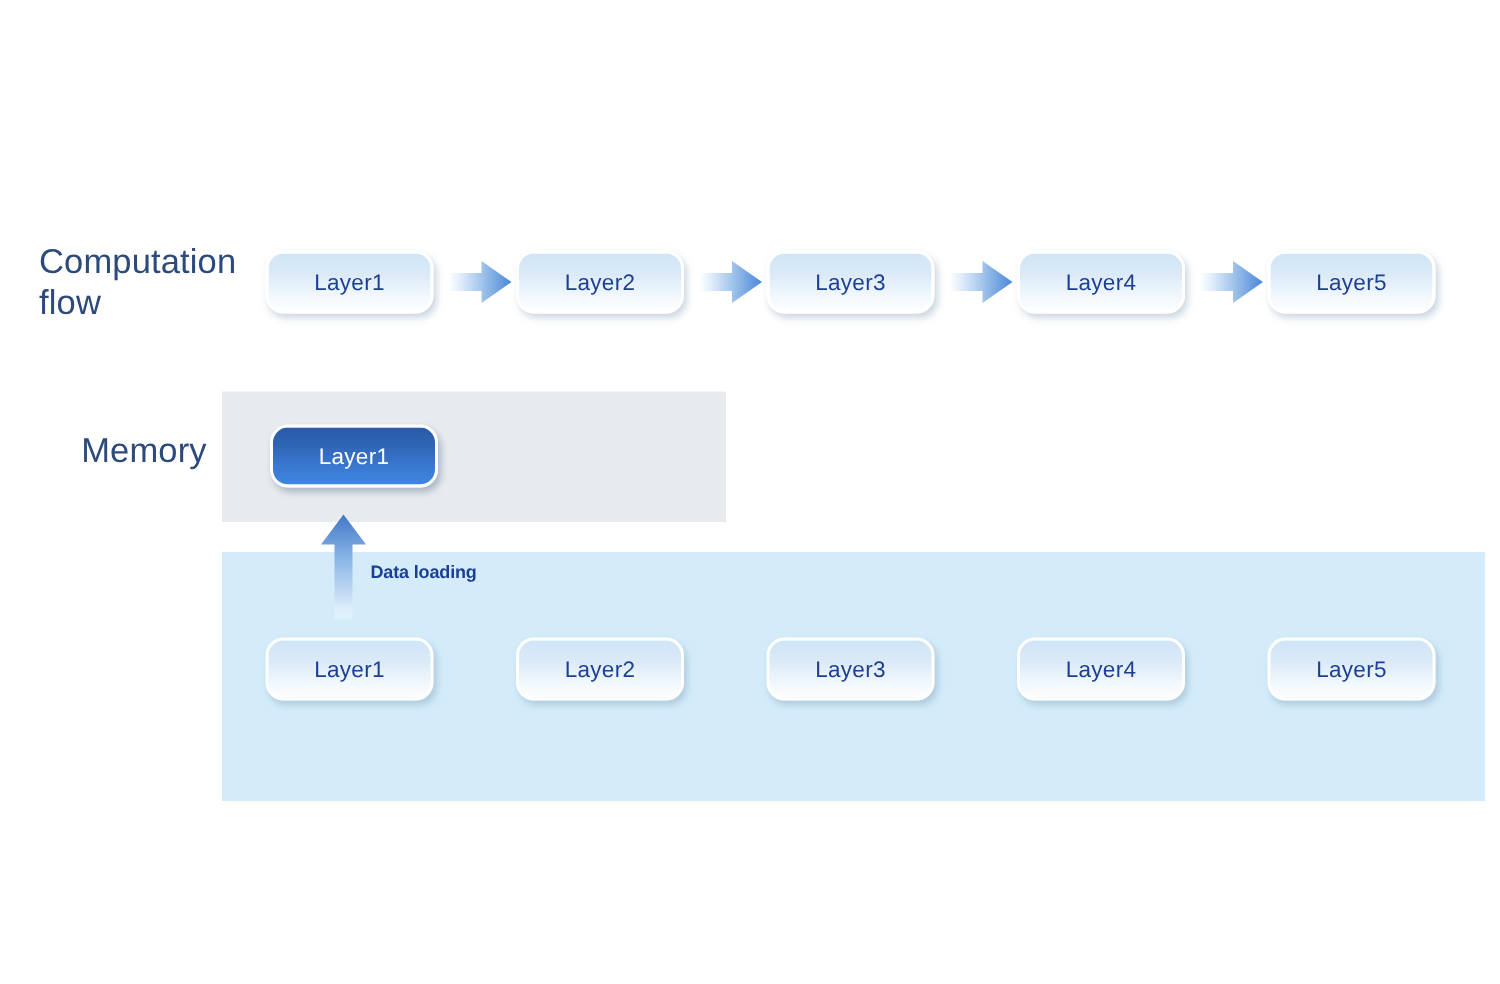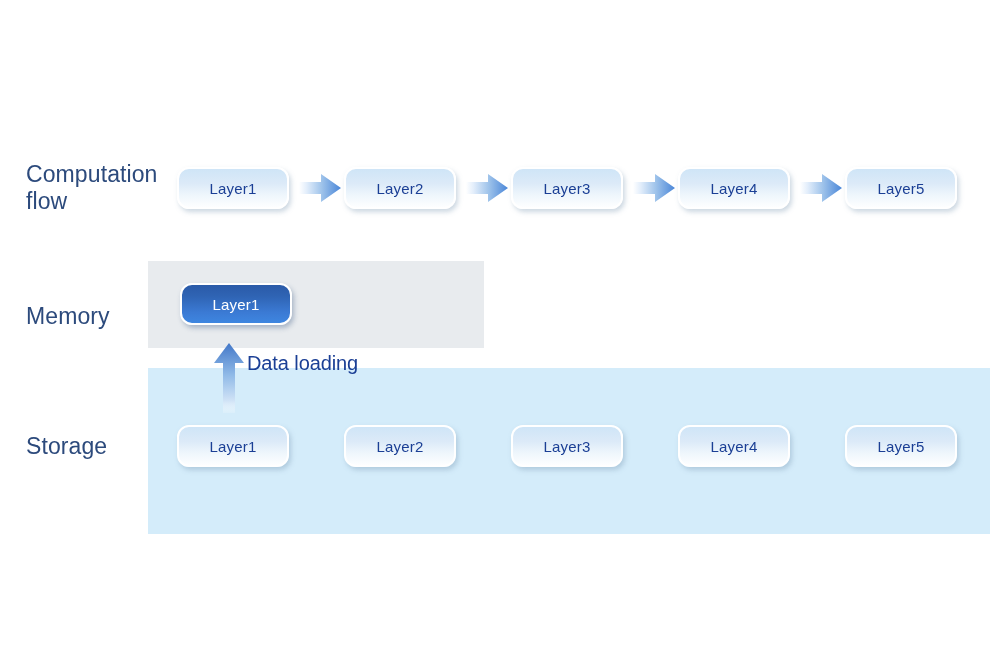--- a/index.html
+++ b/index.html
@@ -27,21 +27,21 @@
   .row-label {
     position: absolute;
     color: #2c4a7c;
     font-size: 23px;
     line-height: 27px;
     font-weight: 400;
     letter-spacing: 0.1px;
     white-space: pre-line;
   }
   #label-computation { left: 26px; top: 161px; width: 140px; }
-  #label-memory      { left: 26px; top: 303px; width: 140px; }
+  #label-memory      { left: 26px; top: 287px; width: 140px; text-align: center; }
   #label-storage     { left: 26px; top: 433px; width: 140px; }
 
   
   .band {
     position: absolute;
   }
   #memory-band {
     left: 148px;
     top: 261px;
     width: 336px;
@@ -116,40 +116,39 @@
   #load-arrow {
     position: absolute;
     left: 212px;
     top: 341px;
     width: 34px;
     height: 72px;
   }
   #load-arrow-label {
     position: absolute;
     left: 247px;
-    top: 352px;
+    top: 374px;
     color: #1b3f95;
-    font-size: 20px;
-    font-weight: 400;
+    font-size: 12px;
+    font-weight: 700;
     letter-spacing: -0.1px;
     white-space: nowrap;
   }
 </style>
 </head>
 <body>
 
 <div id="canvas">
 
   <div class="band" id="memory-band"></div>
   <div class="band" id="storage-band"></div>
 
   <div class="row-label" id="label-computation">Computation
 flow</div>
   <div class="row-label" id="label-memory">Memory</div>
-  <div class="row-label" id="label-storage">Storage</div>
 
   <div id="flow-row">
 
     <div class="chip chip-light" id="flow-chip-0">Layer1</div>
 
     <svg class="flow-arrow" id="flow-arrow-0" viewBox="0 0 42 28">
       <defs>
         <linearGradient id="gradRight0" x1="0" y1="0" x2="1" y2="0">
           <stop offset="0%" stop-color="#ffffff"></stop>
           <stop offset="18%" stop-color="#e3eefb"></stop>

